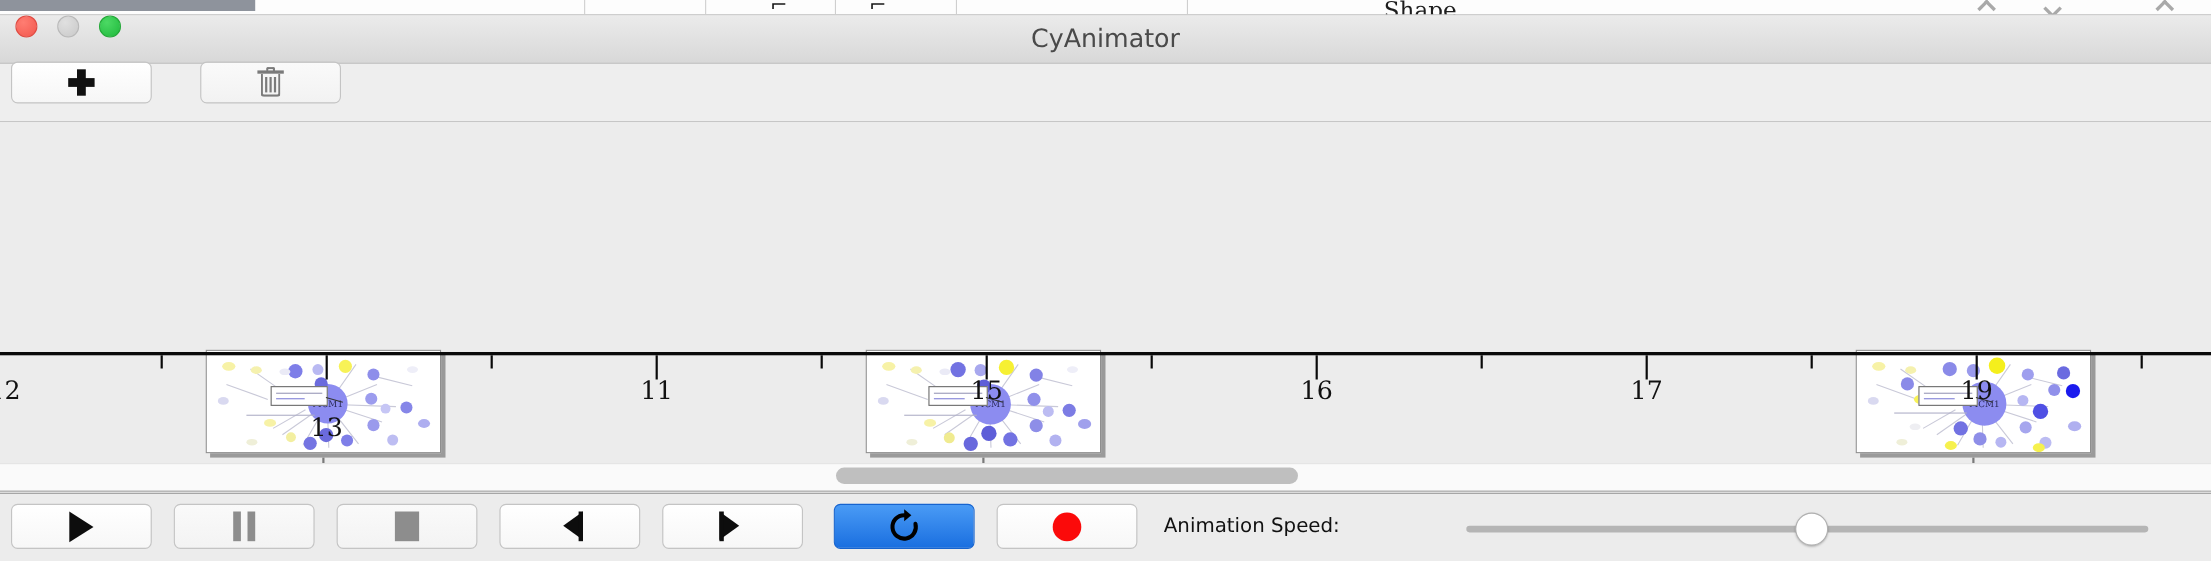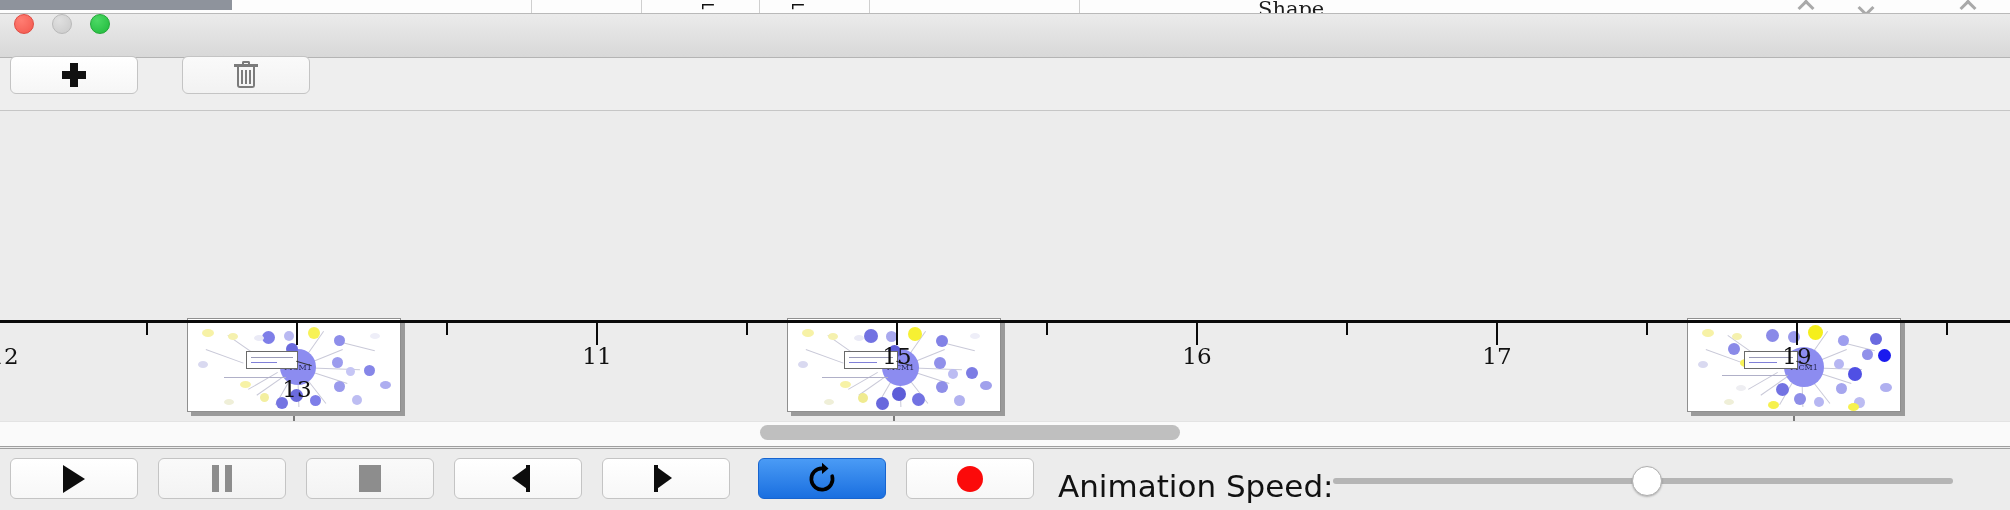--- a/index.html
+++ b/index.html
@@ -115,21 +115,21 @@
   .ic-prev .tri { position: absolute; right: 0; top: 0; width: 0; height: 0;
     border-right: 18px solid #0d0d0d; border-top: 13.5px solid transparent; border-bottom: 13.5px solid transparent; }
   .ic-prev .bar { position: absolute; right: 0; top: 0; width: 4px; height: 27px; background: #0d0d0d; }
   .ic-next { position: relative; width: 24px; height: 27px; }
   .ic-next .tri { position: absolute; left: 0; top: 0; width: 0; height: 0;
     border-left: 18px solid #0d0d0d; border-top: 13.5px solid transparent; border-bottom: 13.5px solid transparent; }
   .ic-next .bar { position: absolute; left: 0; top: 0; width: 4px; height: 27px; background: #0d0d0d; }
   .ic-loop { width: 34px; height: 34px; }
   .ic-rec { width: 26px; height: 26px; border-radius: 50%; background: #fb0a0a; }
 
-  .speed-label { position: absolute; left: 1058px; top: 468px; font-size: 31px; color: #111; }
+  .speed-label { position: absolute; left: 1058px; top: 468px; font-size: 18px; color: #111; }
   .slider-track { position: absolute; left: 1333px; top: 478px; width: 620px; height: 6px;
     background: #b5b5b5; border-radius: 3px; }
   .slider-thumb { position: absolute; left: 1632px; top: 466px; width: 30px; height: 30px;
     border-radius: 50%; background: #ffffff; border: 1px solid #b0b0b0;
     box-shadow: 0 1px 2px rgba(0,0,0,.25); }
 </style>
 </head>
 <body>
 
 <div id="app">
@@ -146,20 +146,21 @@
     <div class="bg-shape">Shape</div>
     <div class="bg-chev" style="left:1800px;top:2px;transform:rotate(45deg);"></div>
     <div class="bg-chev" style="left:1860px;top:2px;transform:rotate(-135deg);"></div>
     <div class="bg-chev" style="left:1962px;top:2px;transform:rotate(45deg);"></div>
   </div>
 
   <div class="titlebar"></div>
   <div class="traffic tl-red"></div>
   <div class="traffic tl-yellow"></div>
   <div class="traffic tl-green"></div>
+  <div class="wtitle">CyAnimator</div>
 
   <div class="toolbar"></div>
 
   <div class="btn btn-add">
     <span class="plus"></span>
   </div>
 
   <div class="btn btn-del flat">
     <span class="trash">
       <i class="hdl"></i>

